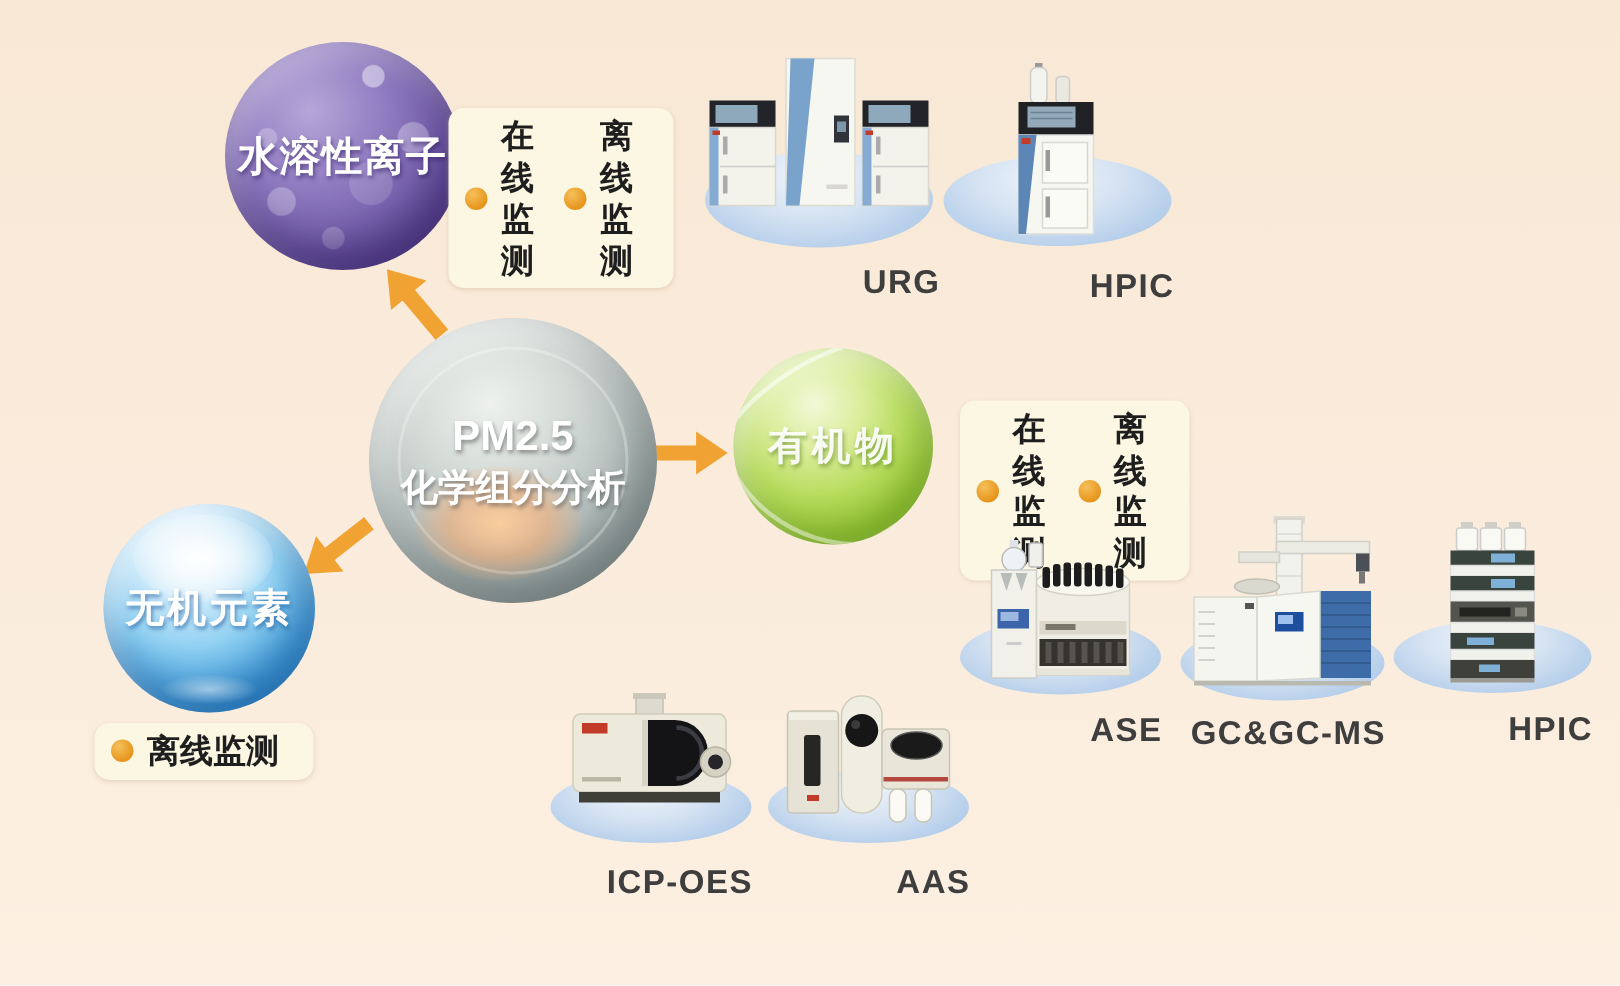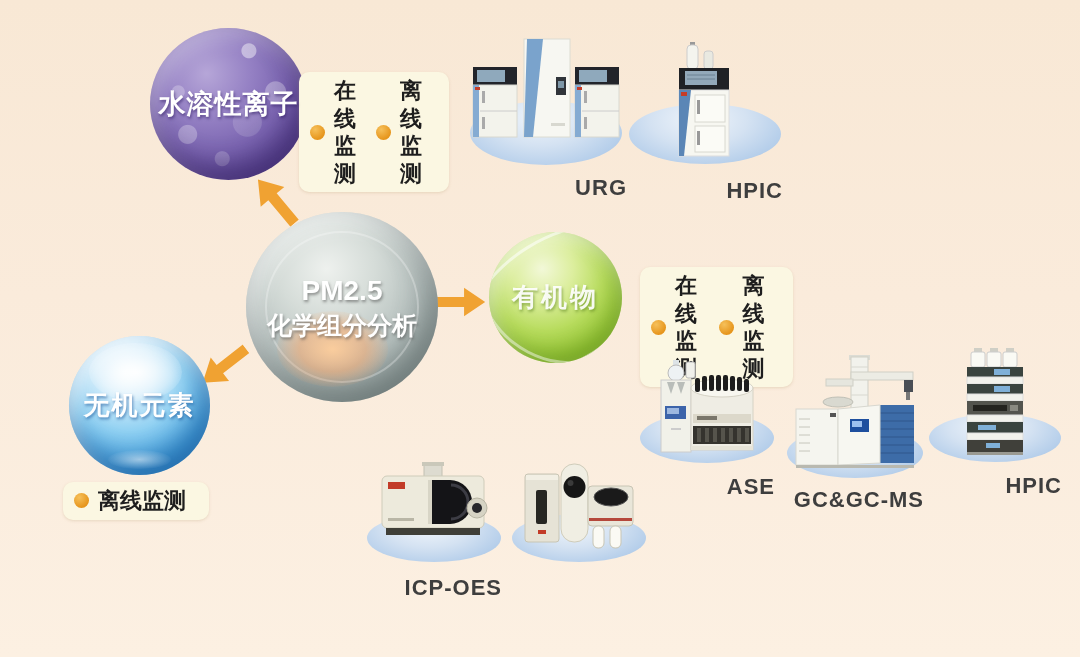--- a/index.html
+++ b/index.html
@@ -102,21 +102,21 @@
 
   .g-urg    { left:465px; top:37px;  width:162px; height:170px; }
   .g-urg    .platform { left:5px;  top:64px; width:152px; height:64px; }
   .g-urg    .inst-label { top:138px; }
   .g-hpic   { left:627px; top:40px;  width:156px; height:168px; }
   .g-hpic   .platform { left:2px;  top:64px; width:152px; height:60px; }
   .g-hpic   .inst-label { top:138px; }
   .g-ase    { left:639px; top:352px; width:136px; height:150px; }
   .g-ase    .platform { left:1px;  top:61px; width:134px; height:50px; }
   .g-ase    .inst-label { top:122px; }
-  .g-gcms   { left:786px; top:355px; width:138px; height:162px; }
+  .g-gcms   { left:786px; top:344px; width:138px; height:162px; }
   .g-gcms   .platform { left:1px;  top:73px; width:136px; height:50px; }
   .g-gcms   .inst-label { top:132px; }
   .g-hplc   { left:928px; top:346px; width:134px; height:156px; }
   .g-hplc   .platform { left:1px;  top:68px; width:132px; height:48px; }
   .g-hplc   .inst-label { top:127px; }
   .g-icpms  { left:219px; top:452px; width:136px; height:152px; }
   .g-icpms  .platform { left:1px;  top:62px; width:134px; height:48px; }
   .g-icpms  .inst-label { top:123px; }
   .g-icpoes { left:366px; top:458px; width:136px; height:146px; }
   .g-icpoes .platform { left:1px;  top:56px; width:134px; height:48px; }
@@ -372,15 +372,16 @@
       <rect x="38" y="2" width="27" height="78" rx="13" fill="#f0eee3" stroke="#cfccba"></rect>
       <circle cx="51.5" cy="25" r="11" fill="#161616"></circle>
       <circle cx="47.5" cy="21" r="3" fill="#3a3a3a"></circle>
       <rect x="65" y="24" width="45" height="40" rx="4" fill="#e9e6d9" stroke="#c8c5b4"></rect>
       <ellipse cx="88" cy="35" rx="17" ry="9" fill="#1a1a1a"></ellipse>
       <ellipse cx="88" cy="35" rx="17" ry="9" fill="none" stroke="#555"></ellipse>
       <rect x="66" y="56" width="43" height="3" fill="#b5483c"></rect>
       <rect x="70" y="64" width="11" height="22" rx="5" fill="#fbfaf4" stroke="#c8c5b4"></rect>
       <rect x="87" y="64" width="11" height="22" rx="5" fill="#fbfaf4" stroke="#c8c5b4"></rect>
     </svg>
+    <div class="inst-label">AAS</div>
   </div>
 
 </div>
 
 </body></html>

